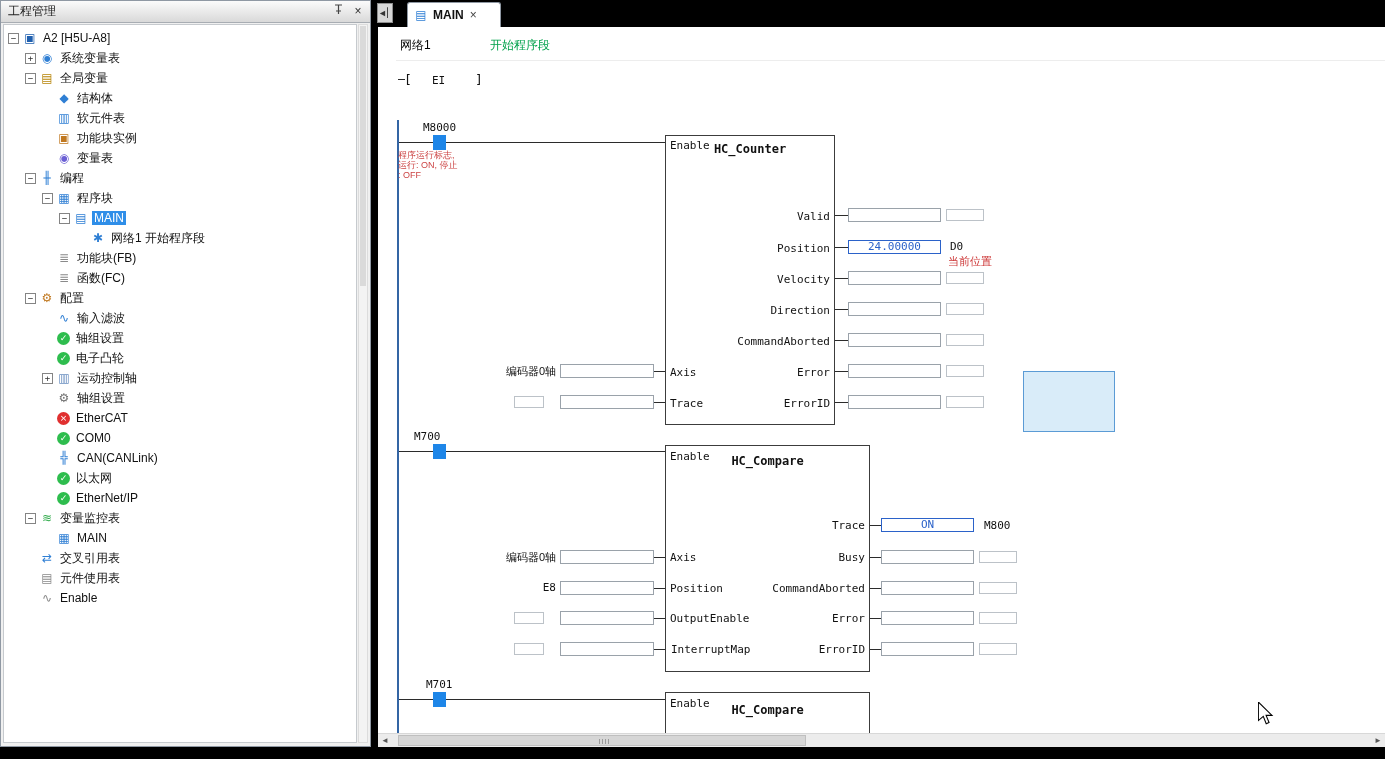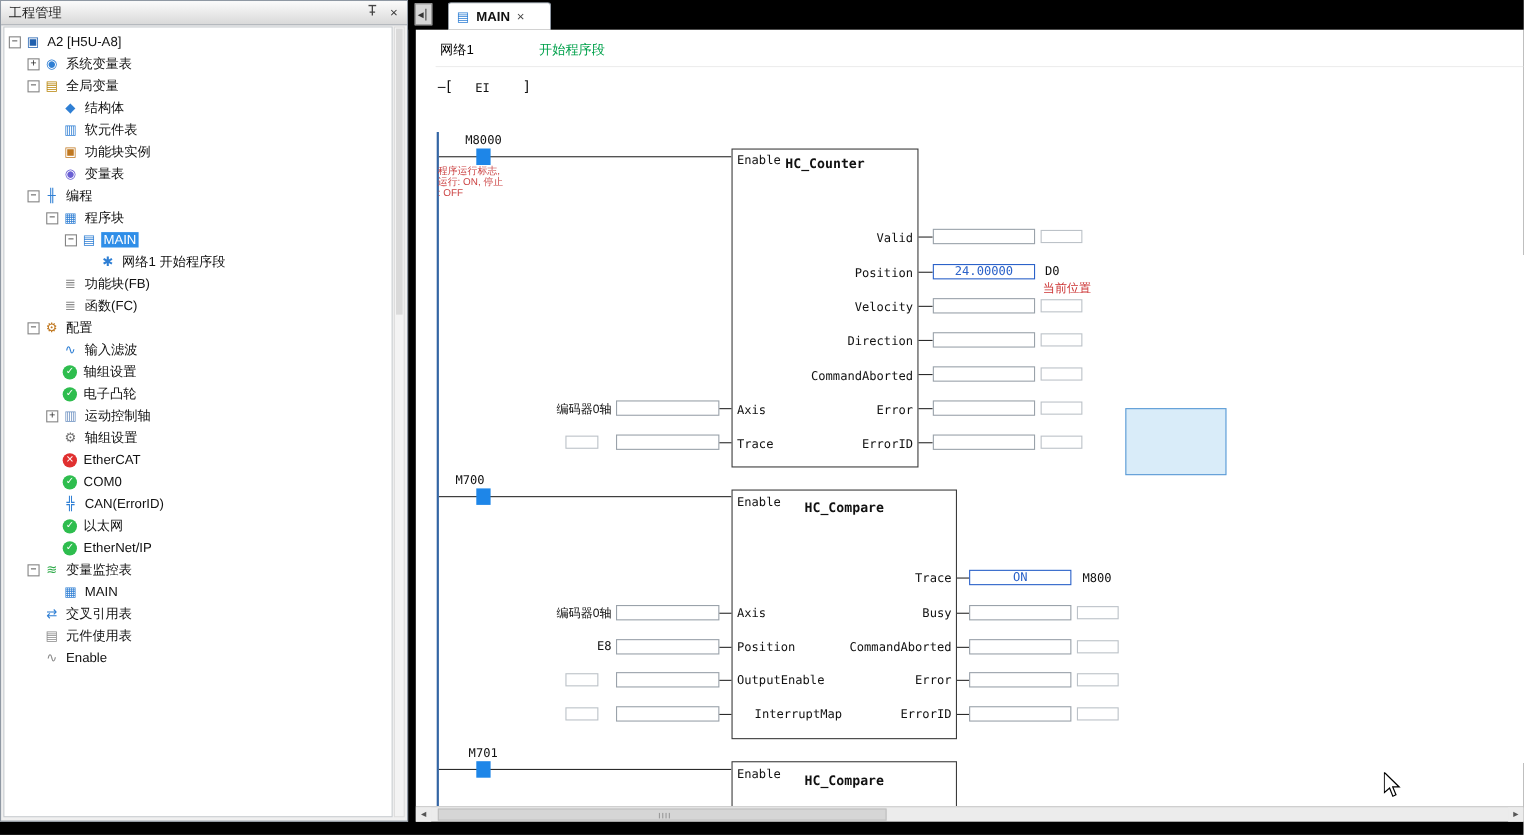--- a/index.html
+++ b/index.html
@@ -180,21 +180,21 @@
         <span class="tlabel">EtherCAT</span>
       </div>
       <div class="trow" style="padding-left: 38px;">
         <span class="texp-space"></span>
         <span class="ti ti-badge" style="color: rgb(255, 255, 255); background: rgb(46, 189, 78);">✓</span>
         <span class="tlabel">COM0</span>
       </div>
       <div class="trow" style="padding-left: 38px;">
         <span class="texp-space"></span>
         <span class="ti" style="color: rgb(47, 127, 212);">╬</span>
-        <span class="tlabel">CAN(ErrorID)</span>
+        <span class="tlabel">CAN(CANLink)</span>
       </div>
       <div class="trow" style="padding-left: 38px;">
         <span class="texp-space"></span>
         <span class="ti ti-badge" style="color: rgb(255, 255, 255); background: rgb(46, 189, 78);">✓</span>
         <span class="tlabel">以太网</span>
       </div>
       <div class="trow" style="padding-left: 38px;">
         <span class="texp-space"></span>
         <span class="ti ti-badge" style="color: rgb(255, 255, 255); background: rgb(46, 189, 78);">✓</span>
         <span class="tlabel">EtherNet/IP</span>
@@ -314,21 +314,21 @@
   <div class="wire" style="left:21px;top:424px;width:266px"></div>
   <div class="oplabel" style="left:36px;top:403px">M700</div>
   <div class="contact" style="left:55px;top:417px"></div>
 
   <div class="blk" style="left:287px;top:418px;width:205px;height:227px">
     <div class="blk-title" style="top:8px">HC_Compare</div>
     <div class="pin" style="left:4px;top:4px">Enable</div>
     <div class="pin" style="left:4px;top:105px">Axis</div>
     <div class="pin" style="left:4px;top:136px">Position</div>
     <div class="pin" style="left:4px;top:166px">OutputEnable</div>
-    <div class="pin" style="left:20px;top:197px">InterruptMap</div>
+    <div class="pin" style="left:5px;top:197px">InterruptMap</div>
     <div class="pin pr" style="right:4px;top:73px">Trace</div>
     <div class="pin pr" style="right:4px;top:105px">Busy</div>
     <div class="pin pr" style="right:4px;top:136px">CommandAborted</div>
     <div class="pin pr" style="right:4px;top:166px">Error</div>
     <div class="pin pr" style="right:4px;top:197px">ErrorID</div>
   </div>
 
   <div class="wire" style="left:492px;top:498px;width:11px"></div>
   <div class="vbox mon" style="left:503px;top:491px">ON</div>
   <div class="oplabel" style="left:606px;top:492px">M800</div>

